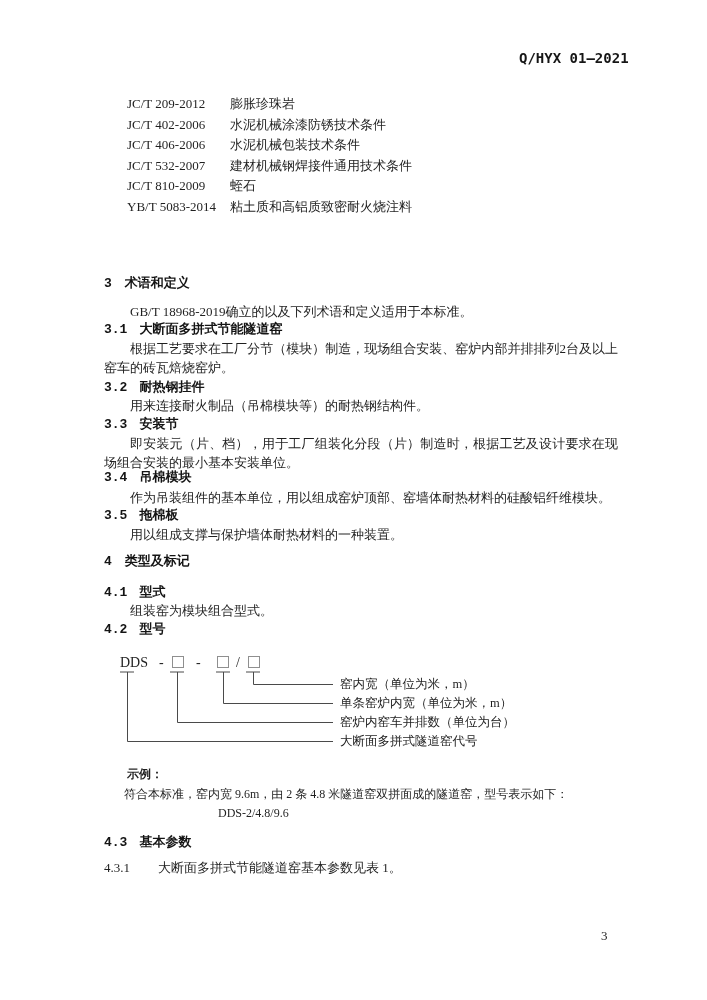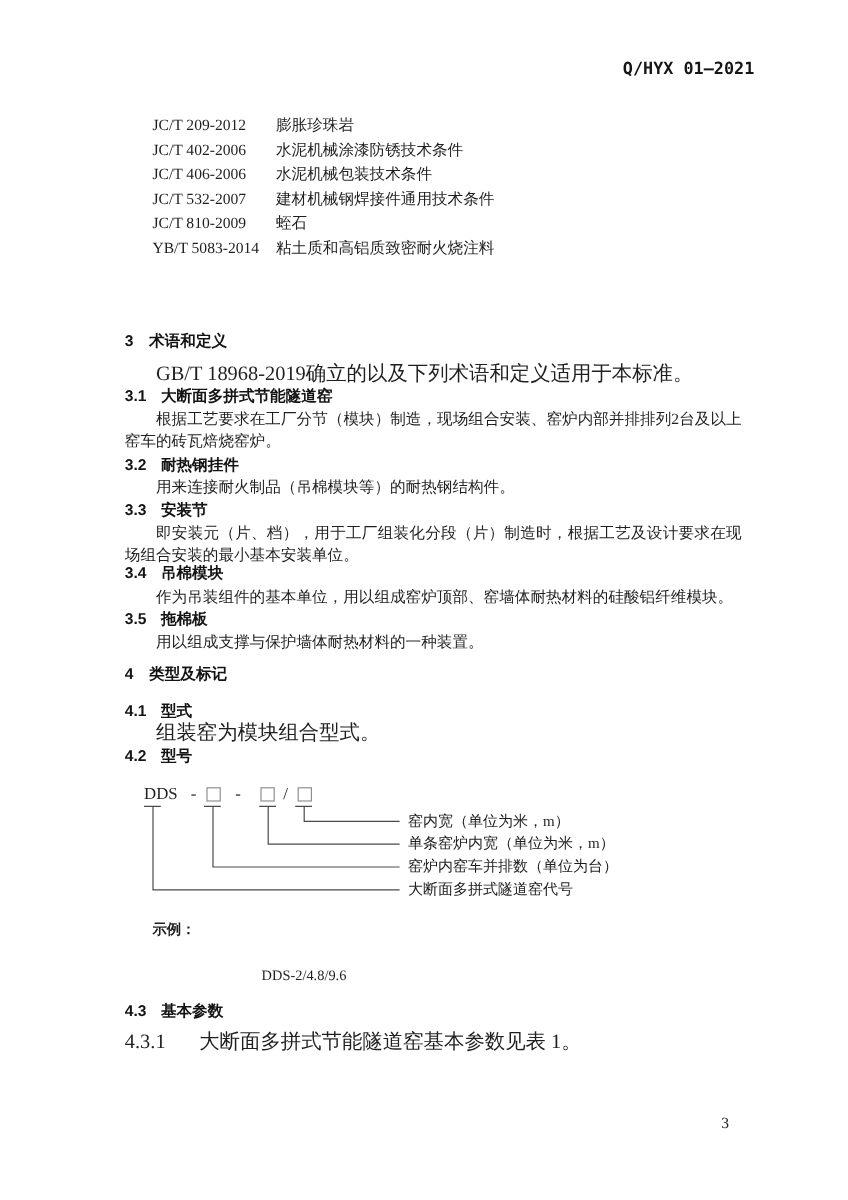--- a/index.html
+++ b/index.html
@@ -36,39 +36,39 @@
     top: 94px;
     left: 127px;
     font-size: 13px;
   }
   .ref-row { height: 20.5px; line-height: 20.5px; white-space: nowrap; }
   .ref-code { display: inline-block; width: 103px; }
   .ref-title { display: inline-block; font-family: Liberation Mono, monospace; }
 
   
   .h {
-    font-family: Liberation Sans, sans-serif;
+    font-family: Liberation Mono, monospace;
     font-weight: bold;
     font-size: 13px;
     line-height: 16px;
     color: #141414;
     white-space: nowrap;
   }
   .h .num { margin-right: 13px; }
   .h .num-sub { margin-right: 12px; }
 
   
   .para {
     width: 514px;
     font-size: 13px;
     line-height: 19px;
     text-indent: 26px;
     text-align: justify;
   }
-  .line { font-size: 17px; line-height: 16px; white-space: nowrap; }
+  .line { font-size: 13px; line-height: 16px; white-space: nowrap; }
   .indent { padding-left: 26px; }
 
   
   .model-line { position: absolute; top: 656px; left: 0; height: 15px; width: 400px; }
   .model-line span { position: absolute; top: 0; font-size: 14px; line-height: 14px; }
   .m-box {
     position: absolute;
     top: 2px;
     width: 10px;
     height: 10px;
@@ -199,20 +199,21 @@
       <path d="M131 4 H145 M138.5 4 V16.5 H218"></path>
     </g>
   </svg>
 
   <div class="diag-label" style="top:677px">窑内宽（单位为米，m）</div>
   <div class="diag-label" style="top:696px">单条窑炉内宽（单位为米，m）</div>
   <div class="diag-label" style="top:715px">窑炉内窑车并排数（单位为台）</div>
   <div class="diag-label" style="top:734px">大断面多拼式隧道窑代号</div>
 
   <div class="ex-label">示例：</div>
+  <div class="ex-text">符合本标准，窑内宽 9.6m，由 2 条 4.8 米隧道窑双拼面成的隧道窑，型号表示如下：</div>
   <div class="ex-model">DDS-2/4.8/9.6</div>
 
   <div class="h abs" style="top:835px">
     <span class="num-sub">4.3</span><span>基本参数</span>
   </div>
   <div class="line abs" style="top:860px">
     <span class="clause-num">4.3.1</span><span>大断面多拼式节能隧道窑基本参数见表 1。</span>
   </div>
 
   <div class="page-num">3</div>

